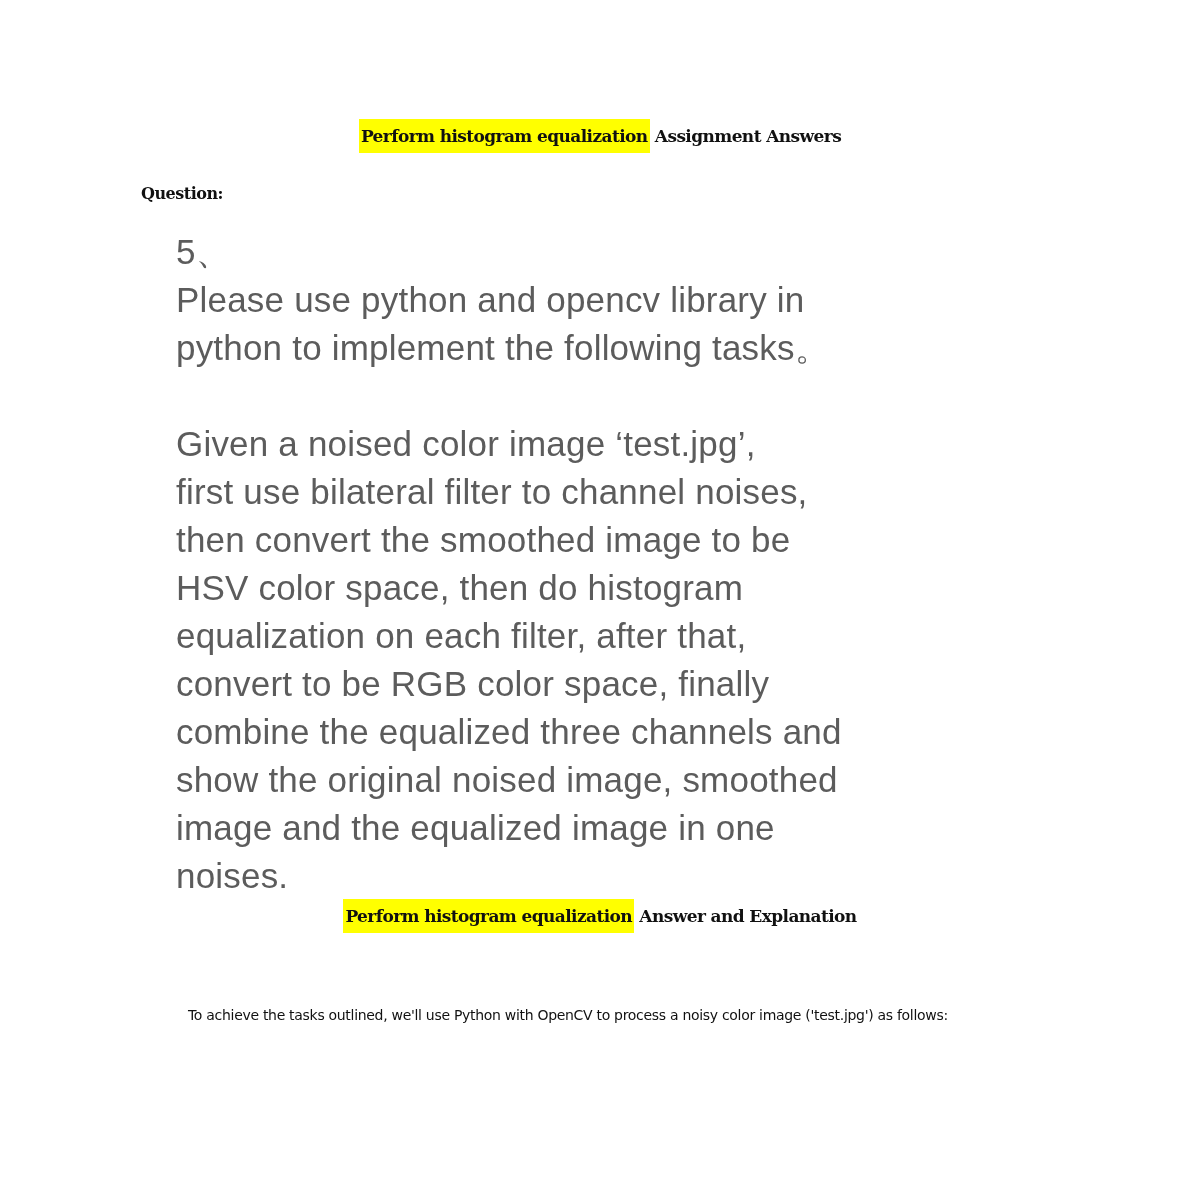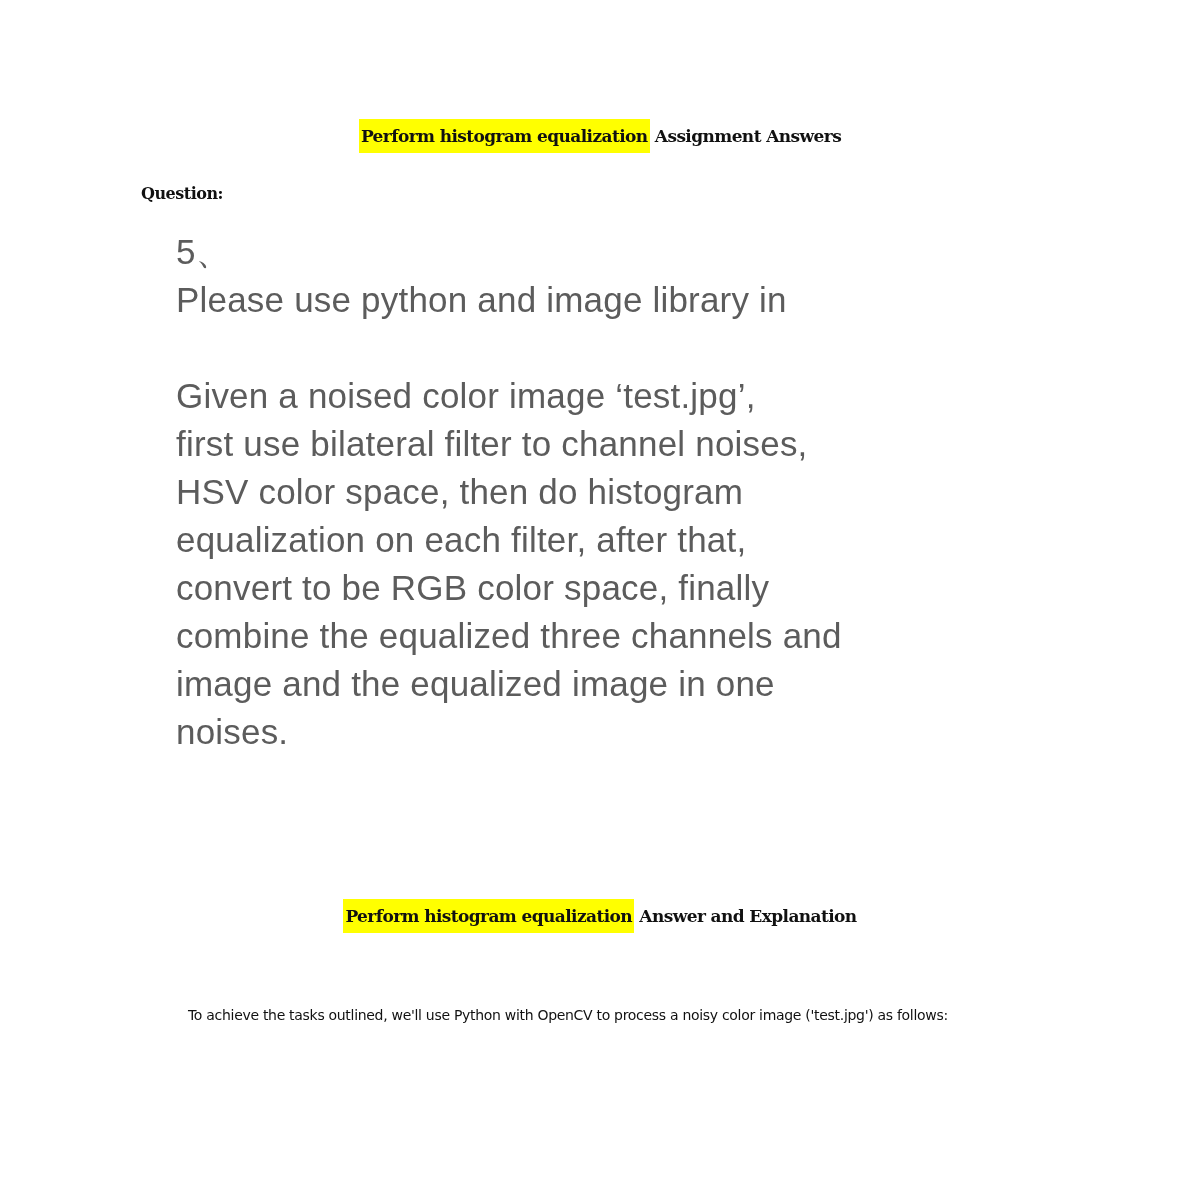--- a/index.html
+++ b/index.html
@@ -87,28 +87,31 @@
 <body>
 
 <div class="page">
 
   <div id="title" class="heading"><span class="hl">Perform histogram equalization</span><span> Assignment Answers</span></div>
 
   <div class="question-label">Question:</div>
 
   <div class="question-image">
     <span class="line">5、</span>
-    <span class="line">Please use python and image library in</span>
+    <span class="line">Please use python and opencv library in</span>
+    <span class="line">python to implement the following tasks。</span>
     <span class="gap"></span>
     <span class="line">Given a noised color image  ‘test.jpg’,</span>
     <span class="line">first use bilateral filter to channel noises,</span>
+    <span class="line">then convert the smoothed image to be</span>
     <span class="line">HSV color space, then do histogram</span>
     <span class="line">equalization on each filter, after that,</span>
     <span class="line">convert to be RGB color space, finally</span>
     <span class="line">combine the equalized three channels and</span>
+    <span class="line">show the original noised image, smoothed</span>
     <span class="line">image and the equalized image in one</span>
     <span class="line">noises.</span>
   </div>
 
   <div id="answer-heading" class="heading"><span class="hl">Perform histogram equalization</span><span> Answer and Explanation</span></div>
 
   <div class="answer-body">To achieve the tasks outlined, we'll use Python with OpenCV to process a noisy color image ('test.jpg') as follows:</div>
 
 </div>
 

